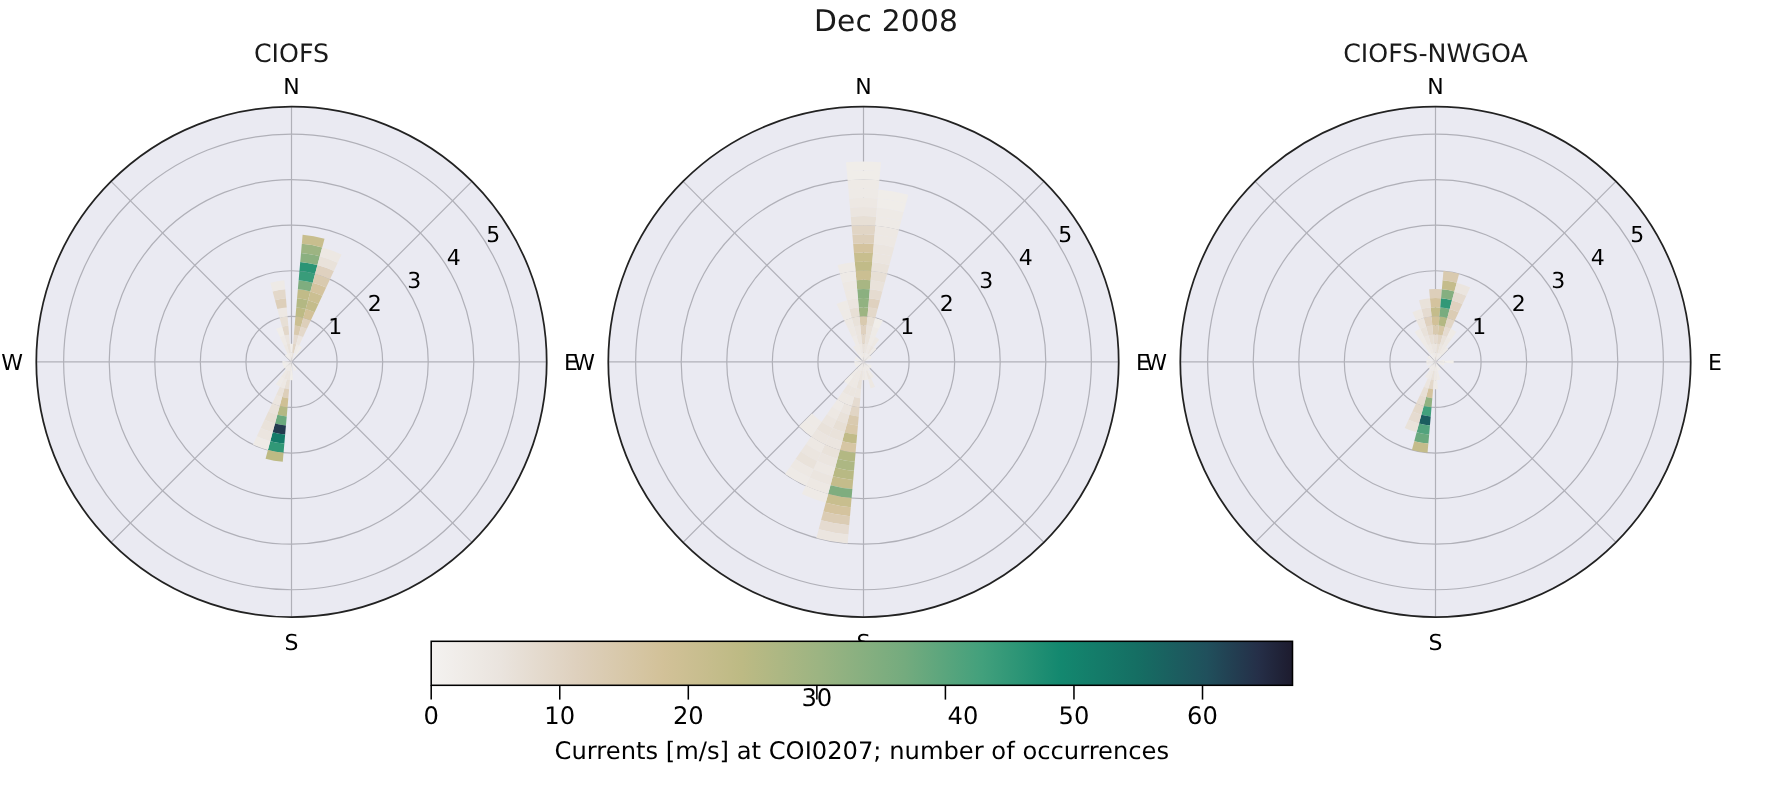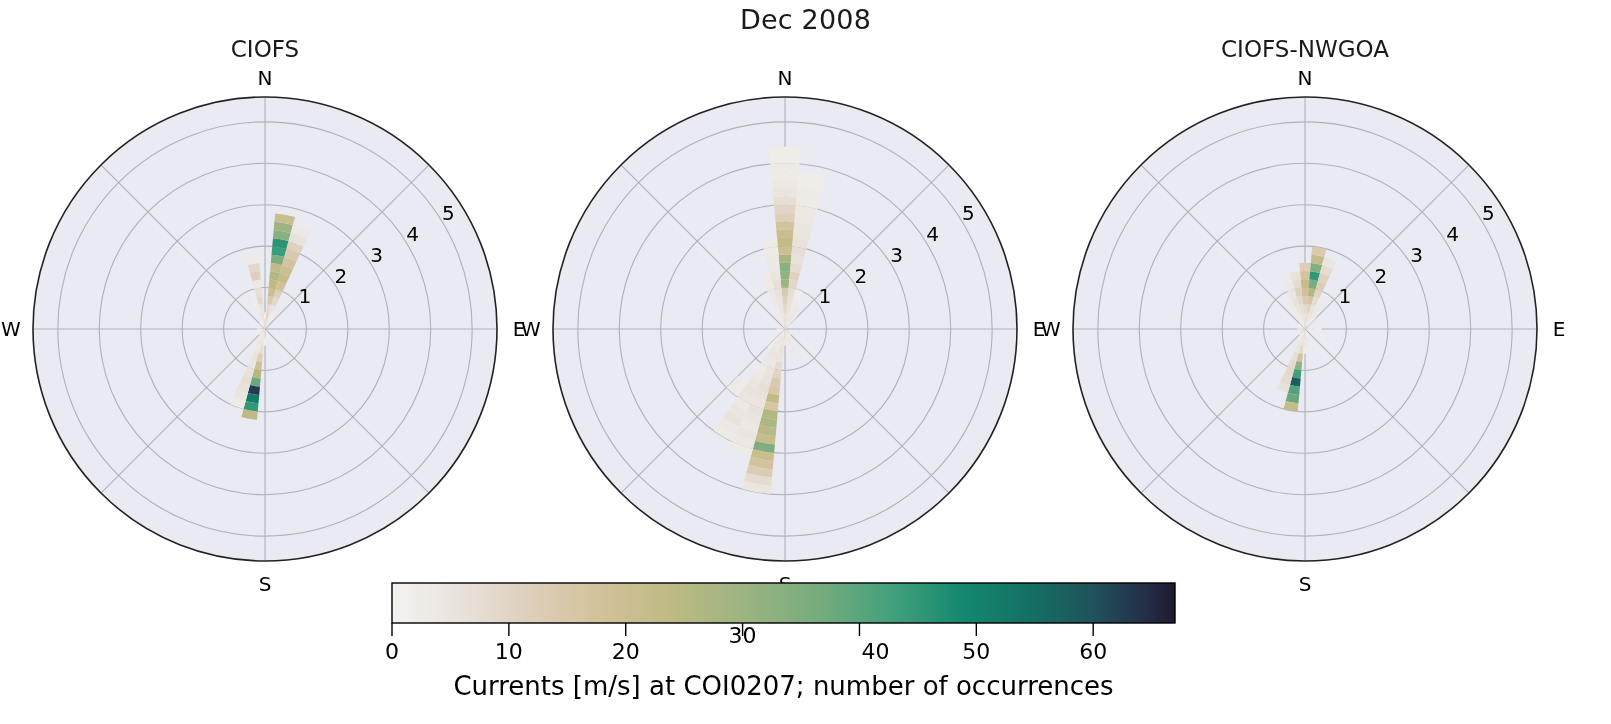--- a/index.html
+++ b/index.html
@@ -20,21 +20,21 @@
   }
   .polar-wrap{position:absolute;left:0;top:0;}
   svg{display:block;overflow:visible;}
   text{font-family:"DejaVu Sans","Liberation Sans",sans-serif;fill:#000;}
   .cardinal{font-size:20px;}
   .rtick{font-size:20px;}
   .cbar-wrap{position:absolute;}
   .cbar-tick-label{position:absolute;font-size:22px;color:#000;
      transform:translateX(-50%);white-space:nowrap;}
   .cbar-caption{position:absolute;width:100%;text-align:center;
-     font-size:26px;color:#000;white-space:nowrap;}
+     font-size:22px;color:#000;white-space:nowrap;}
 </style>
 </head>
 <body>
 
 <div id="figure">
 
   <div class="fig-title">Dec 2008</div>
 
   <div id="panels">
       <div class="panel" style="left: -87px; width: 704px;">

